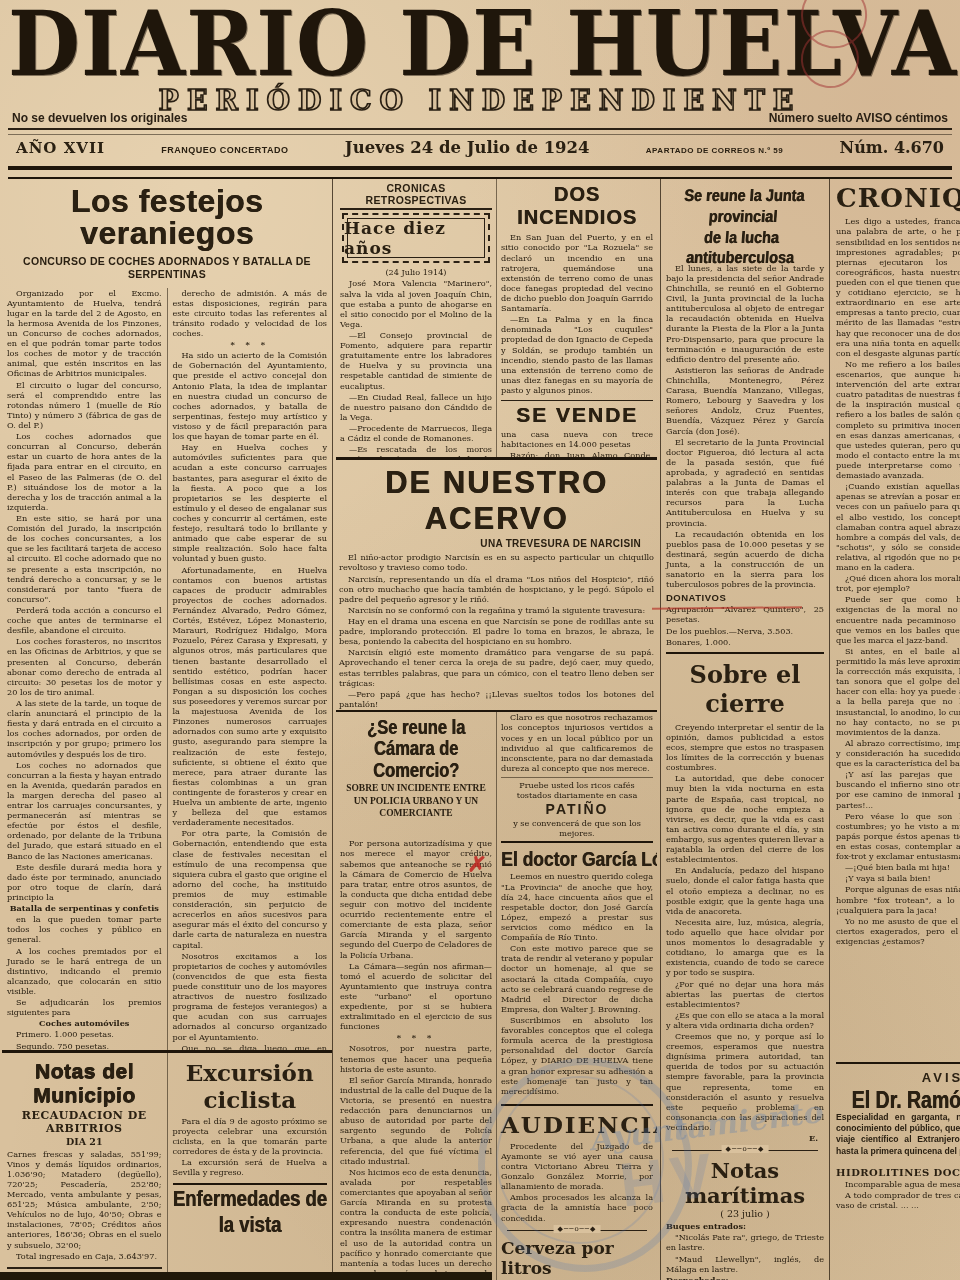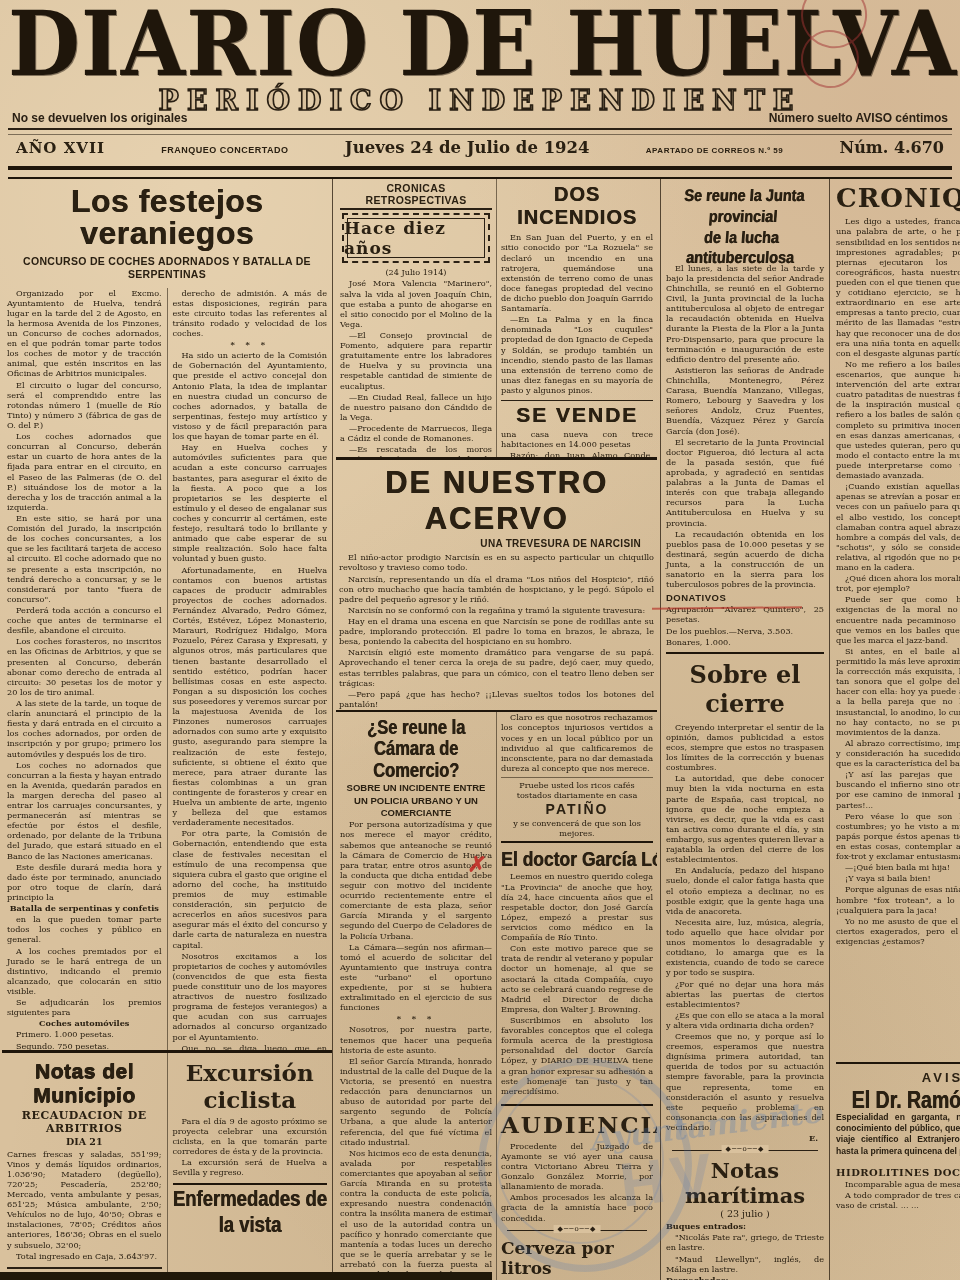--- a/index.html
+++ b/index.html
@@ -80,22 +80,22 @@
     letter-spacing:2px;margin:1px 0 2px;text-shadow:.5px 0 currentColor;}
   .acervo{border-top:3px solid #1f160b;height:250px;overflow:hidden;}
   .h-acervo{font-family:"Liberation Sans",sans-serif;font-weight:bold;font-size:31px;text-align:center;
     letter-spacing:2px;margin:5px 0 1px;text-shadow:.6px 0 currentColor;}
   .h-acervo-sub{font-family:"Liberation Sans",sans-serif;font-weight:bold;font-size:10px;text-align:center;
     margin:0 0 3px 40%;letter-spacing:.3px;}
   .acervo .bt{padding:0 3px;}
   .mid-bot{display:flex;height:574px;overflow:hidden;border-top:2px solid #1f160b;}
   .h-camara{font-family:"Liberation Sans",sans-serif;font-weight:bold;font-size:16.5px;line-height:1.05;
     text-align:center;margin:4px 0 3px;transform:scaleY(1.25);transform-origin:top;text-shadow:.6px 0 currentColor;}
-  .h-camsub{font-family:Liberation Sans, sans-serif;font-weight:bold;font-size:9.5px;line-height:1.3;
-    text-align:center;margin:14px 4px 0;}
+  .h-camsub{font-family:Liberation Serif, serif;font-weight:bold;font-size:9.5px;line-height:1.3;
+    text-align:center;margin:14px 4px 19px;}
   .ad-patino{text-align:center;border-top:1px solid rgba(50,38,22,.6);border-bottom:2.5px solid #1f160b;
     margin:4px 0;padding:2px 0 3px;}
   .h-patino{font-family:"Liberation Sans",sans-serif;font-weight:bold;font-size:14px;letter-spacing:2px;margin:1px 0;}
   .h-garcia{font-family:"Liberation Sans",sans-serif;font-weight:bold;font-size:17.5px;text-align:center;
     margin:2px 0 3px;transform:scaleY(1.2);transform-origin:top;text-shadow:.5px 0 currentColor;white-space:nowrap;}
   .h-audiencia{font-size:23px;font-weight:bold;text-align:center;letter-spacing:2px;margin:8px 0 3px;
     border-top:2.5px solid #1f160b;padding-top:5px;}
   .dec-rule{position:relative;height:7px;margin:4px 6px;}
   .dec-rule:before{content:"";position:absolute;left:0;right:0;top:3px;border-top:1.5px solid #2a2014;}
   .dec-rule:after{content:"◆──o──◆";position:absolute;left:50%;top:-2px;transform:translateX(-50%);

